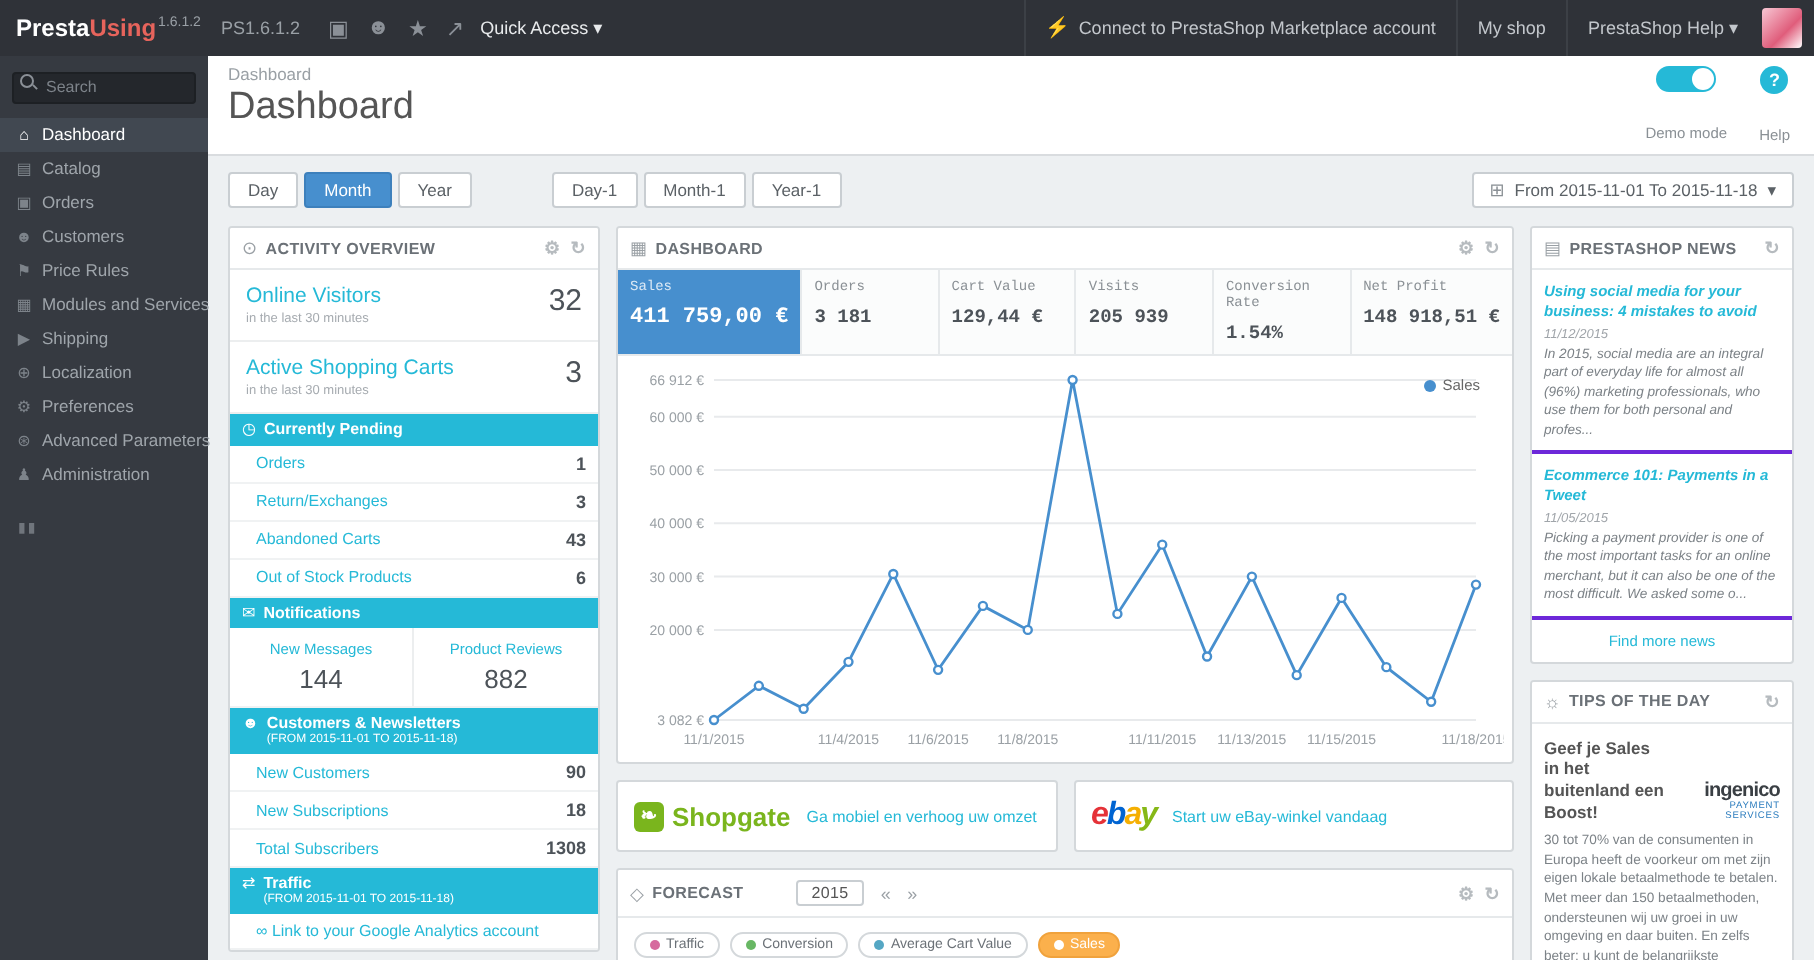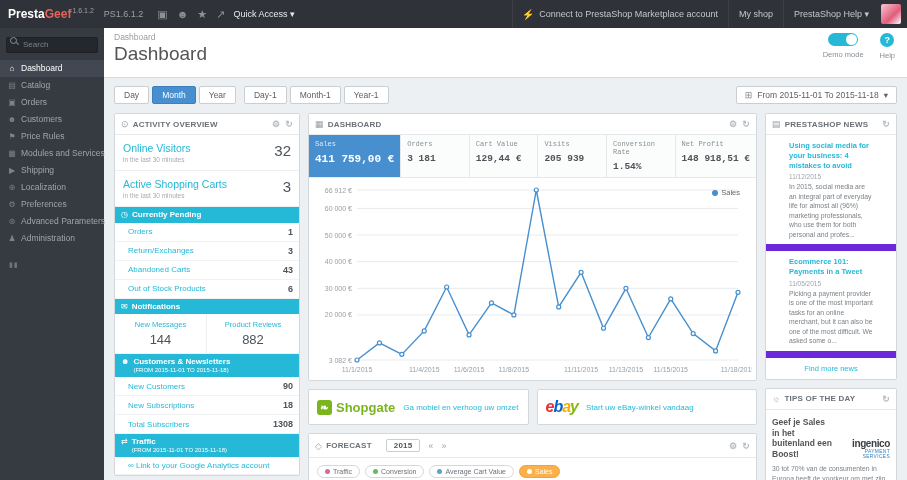--- a/index.html
+++ b/index.html
@@ -35,24 +35,24 @@
   .collapse-btn{margin:14px 9px;color:#70757c;font-size:7px;letter-spacing:1px;cursor:pointer;}
 
   
   .main{position:absolute;left:104px;top:28px;width:803px;height:452px;overflow:hidden;}
   .page-head{background:#fff;border-bottom:1px solid #d9dcdf;padding:4px 10px 8px;height:50px;position:relative;}
   .breadcrumb{font-size:8.5px;color:#9aa0a5;}
   .page-title{font-size:19px;color:#555;font-weight:normal;margin-top:1px;}
   .head-right{position:absolute;right:12px;top:5px;display:flex;gap:16px;text-align:center;}
   .toggle{width:30px;height:13px;background:#25b9d7;border-radius:7px;position:relative;margin:0 auto;cursor:pointer;}
   .toggle::after{content:"";position:absolute;right:1px;top:1px;width:11px;height:11px;background:#fff;border-radius:50%;}
-  .head-lbl{font-size:7.5px;color:#8a9095;margin-top:4px;}
+  .head-lbl{font-size:7.5px;color:#8a9095;margin-top:16px;}
   .help-circle{width:14px;height:14px;border-radius:50%;background:#25b9d7;color:#fff;font-size:9px;line-height:14px;margin:0 auto;font-weight:bold;cursor:pointer;}
 
-  .toolbar{display:flex;align-items:center;padding:8px 10px 9px;}
+  .toolbar{display:flex;align-items:center;padding:8px 10px 9px;gap:32px;}
   .btn-group{display:flex;gap:3px;margin-right:8px;}
   .btn{background:#fff;border:1px solid #c9ced2;border-radius:2px;color:#5b6166;font-size:8.5px;padding:3px 9px;cursor:pointer;font-family:"Liberation Sans",sans-serif;}
   .btn.active{background:#478fce;border-color:#3d80bc;color:#fff;}
   .date-btn{margin-left:auto;display:flex;align-items:center;gap:5px;background:#fff;border:1px solid #c9ced2;border-radius:2px;color:#5b6166;font-size:8.5px;padding:3px 8px;cursor:pointer;}
   .date-btn .cal{color:#8a9095;font-size:9px;}
 
   .columns{display:grid;grid-template-columns:186px 1fr 132px;gap:8px;padding:0 10px;align-items:start;}
   .panel{background:#fff;border:1px solid #d4d8db;border-radius:2px;overflow:hidden;}
   .panel-head{display:flex;align-items:center;gap:4px;padding:5px 6px;border-bottom:1px solid #e6e9eb;color:#6b7177;font-size:8px;font-weight:bold;letter-spacing:.2px;background:#fff;}
   .ph-icon{color:#9aa0a5;font-size:9px;font-weight:normal;}
@@ -98,48 +98,48 @@
   .banners{display:grid;grid-template-columns:1fr 1fr;gap:8px;margin-top:8px;}
   .banner{background:#fff;border:1px solid #d4d8db;border-radius:2px;display:flex;align-items:center;gap:8px;padding:6px 8px;height:36px;}
   .shopgate-logo{display:flex;align-items:center;gap:4px;color:#7ab51d;font-weight:bold;font-size:13px;}
   .sg-badge{width:15px;height:15px;background:#7ab51d;border-radius:3px;color:#fff;font-size:10px;line-height:15px;text-align:center;}
   .banner a{color:#25b9d7;font-size:8px;}
   .ebay-logo{font-weight:bold;font-size:16px;letter-spacing:-1px;font-style:italic;}
   .ebay-logo .l1{color:#e53238;}.ebay-logo .l2{color:#0064d2;}.ebay-logo .l3{color:#f5af02;}.ebay-logo .l4{color:#86b817;}
 
   
   .forecast{margin-top:8px;}
-  .year-box{border:1px solid #c9ced2;border-radius:2px;font-size:8px;padding:1px 7px;color:#555;font-weight:bold;margin-left:10px;cursor:pointer;background:#fff;}
+  .year-box{border:1px solid #c9ced2;border-radius:2px;font-size:8px;padding:1px 7px;color:#555;font-weight:normal;margin-left:22px;cursor:pointer;background:#fff;}
   .nav-arrow{color:#9aa0a5;font-size:9px;cursor:pointer;margin-left:4px;font-weight:normal;}
   .f-legend{display:flex;gap:5px;padding:7px 8px;}
   .chip{display:flex;align-items:center;gap:3px;border:1px solid #d4d8db;border-radius:9px;padding:2px 7px;font-size:7px;color:#6b7177;background:#fff;cursor:pointer;white-space:nowrap;}
   .chip .cdot{width:5px;height:5px;border-radius:50%;background:#ccc;}
   .chip.active{background:#fbb04c;border-color:#f0a23c;color:#fff;}
   .chip.active .cdot{background:#fff !important;}
 
   
-  .news-item{padding:6px 23px 5px;border-bottom:7px solid #6d28d9;}
+  .news-item{padding:6px 6px 5px;border-bottom:2px solid #6d28d9;font-style:italic;}
   .news-title{color:#25b9d7;font-size:7.5px;font-weight:bold;line-height:1.3;display:block;}
   .news-date{font-size:6.5px;color:#a0a5aa;margin:3px 0 2px;}
   .news-body{font-size:6.8px;color:#7c8287;line-height:1.4;}
   .more-link{display:block;text-align:center;color:#25b9d7;font-size:7.5px;padding:6px;}
   .tips-content{padding:7px 6px;}
   .tips-top{display:flex;gap:5px;align-items:flex-end;}
   .tips-title{font-size:8.5px;font-weight:bold;color:#555;line-height:1.25;flex:1;}
   .ingenico{text-align:right;flex:0 0 52px;}
   .ing-name{font-weight:bold;color:#3a3f44;font-size:10px;letter-spacing:-.4px;}
   .ing-sub{font-size:4.8px;color:#2d7dbe;text-transform:uppercase;letter-spacing:.4px;}
   .tips-text{font-size:6.8px;color:#7c8287;line-height:1.42;margin-top:5px;}
 </style>
 </head>
 <body>
 
 <div class="topbar">
   <div class="logo">
-    <span>Presta</span><span class="shop">Geef</span><sup>1.6.1.2</sup>
+    <span>Presta</span><span class="shop">Using</span><sup>1.6.1.2</sup>
   </div>
   <span class="ver">PS1.6.1.2</span>
   <div class="top-icons">
     <span>▣</span>
     <span>☻</span>
     <span>★</span>
     <span>↗</span>
   </div>
   <span class="quick">Quick Access ▾</span>
   <div class="top-right">

